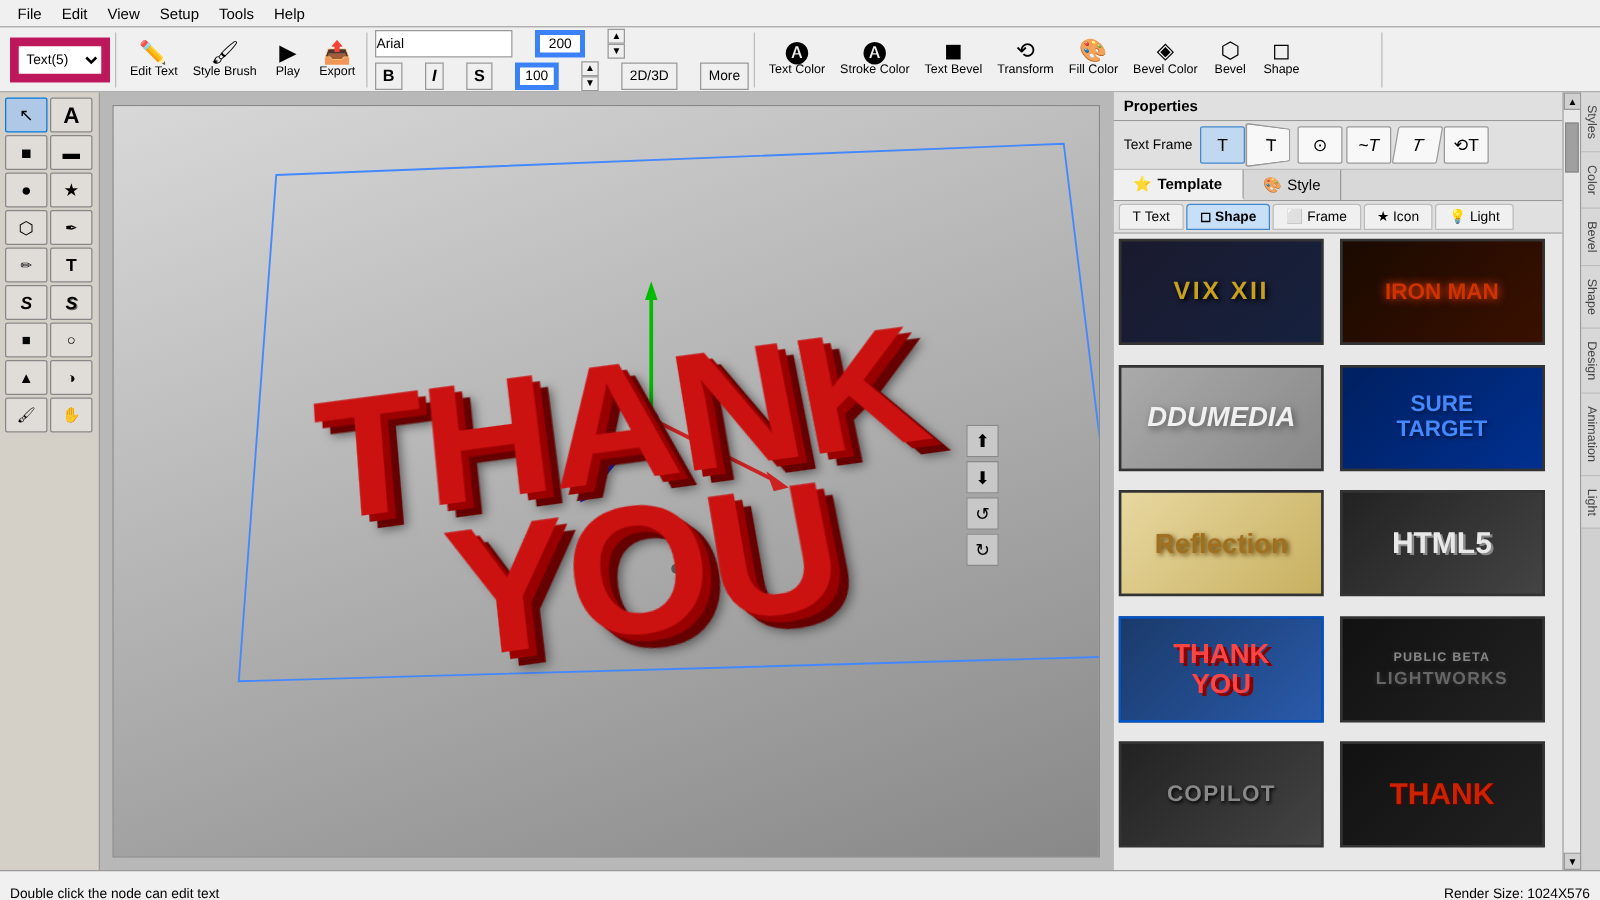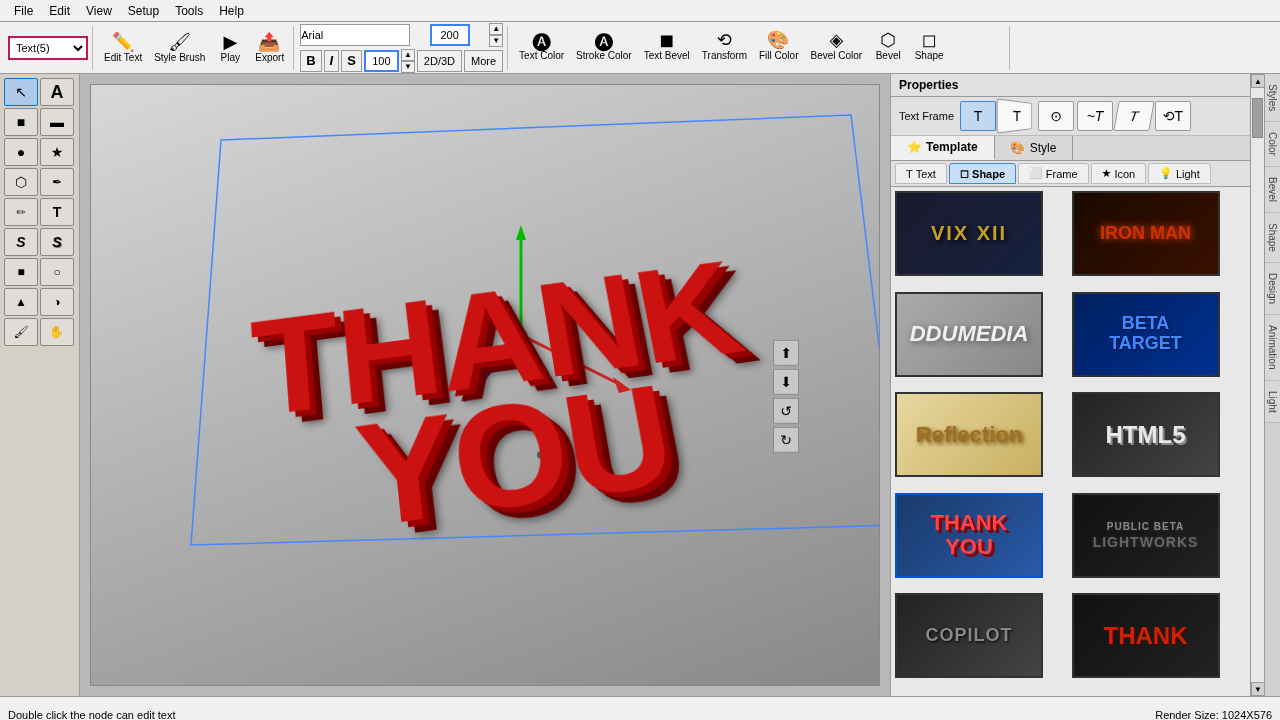--- a/index.html
+++ b/index.html
@@ -49,39 +49,39 @@
       border-radius: 2px;
       min-width: 36px;
       height: 40px;
       font-size: 10px;
       gap: 1px;
     }
     .toolbar-icon { font-size: 18px; line-height: 1; }
     .toolbar-label { font-size: 10px; }
 
     .text-mode-select {
-      height: 24px;
+      height: 36px;
       font-size: 11px;
-      border: 2px solid #be185d;
+      border: 7px solid #be185d;
       background: white;
       padding: 0 2px;
       width: 80px;
     }
     .font-select {
       height: 22px;
       font-size: 11px;
       border: 1px solid #999;
       background: white;
       width: 110px;
     }
     .font-size-input {
       height: 22px;
       width: 40px;
       font-size: 11px;
-      border: 2px solid #3b82f6;
+      border: 4px solid #3b82f6;
       text-align: center;
     }
     .font-size-controls {
       display: flex;
       flex-direction: column;
     }
     .fs-arrow {
       font-size: 8px;
       cursor: pointer;
       line-height: 10px;
@@ -242,21 +242,21 @@
     #style-grid {
       display: grid;
       grid-template-columns: 1fr 1fr;
       gap: 2px;
       padding: 4px;
       overflow-y: auto;
       flex: 1;
       background: #e8e8e8;
     }
     .style-item {
-      width: 148px;
+      width: 164px;
       height: 85px;
       border: 2px solid transparent;
       cursor: pointer;
       overflow: hidden;
       background: #333;
       display: flex;
       align-items: center;
       justify-content: center;
     }
     .style-item.selected { border-color: #0055cc; }
@@ -348,22 +348,21 @@
       font-size: 10px;
       cursor: pointer;
       color: #444;
       border-bottom: 1px solid #bbb;
       background: #d8d8d8;
     }
 
     .font-row {
       display: flex;
       align-items: center;
-      gap: 2px;
-      justify-content: space-between;
+      gap: 18px;
     }
   </style>
 </head>
 <body>
 
 <div id="menu-bar">
   <div class="menu-item">File</div>
   <div class="menu-item">Edit</div>
   <div class="menu-item">View</div>
   <div class="menu-item">Setup</div>
@@ -610,21 +609,21 @@
           <div class="style-preview style-vix">VIX XII</div>
         </div>
         <div class="style-item">
           <div class="style-preview style-ironman">IRON MAN</div>
         </div>
         <div class="style-item">
           <div class="style-preview style-ddumedia">DDUMEDIA</div>
         </div>
         <div class="style-item">
           <div class="style-preview style-suretarget" style="flex-direction:column;font-size:18px;line-height:1.1;">
-            <span>BETA</span>
+            <span>SURE</span>
               <span>TARGET</span>
           </div>
         </div>
         <div class="style-item">
           <div class="style-preview style-reflection">Reflection</div>
         </div>
         <div class="style-item">
           <div class="style-preview style-html5">HTML5</div>
         </div>
         <div class="style-item selected">

